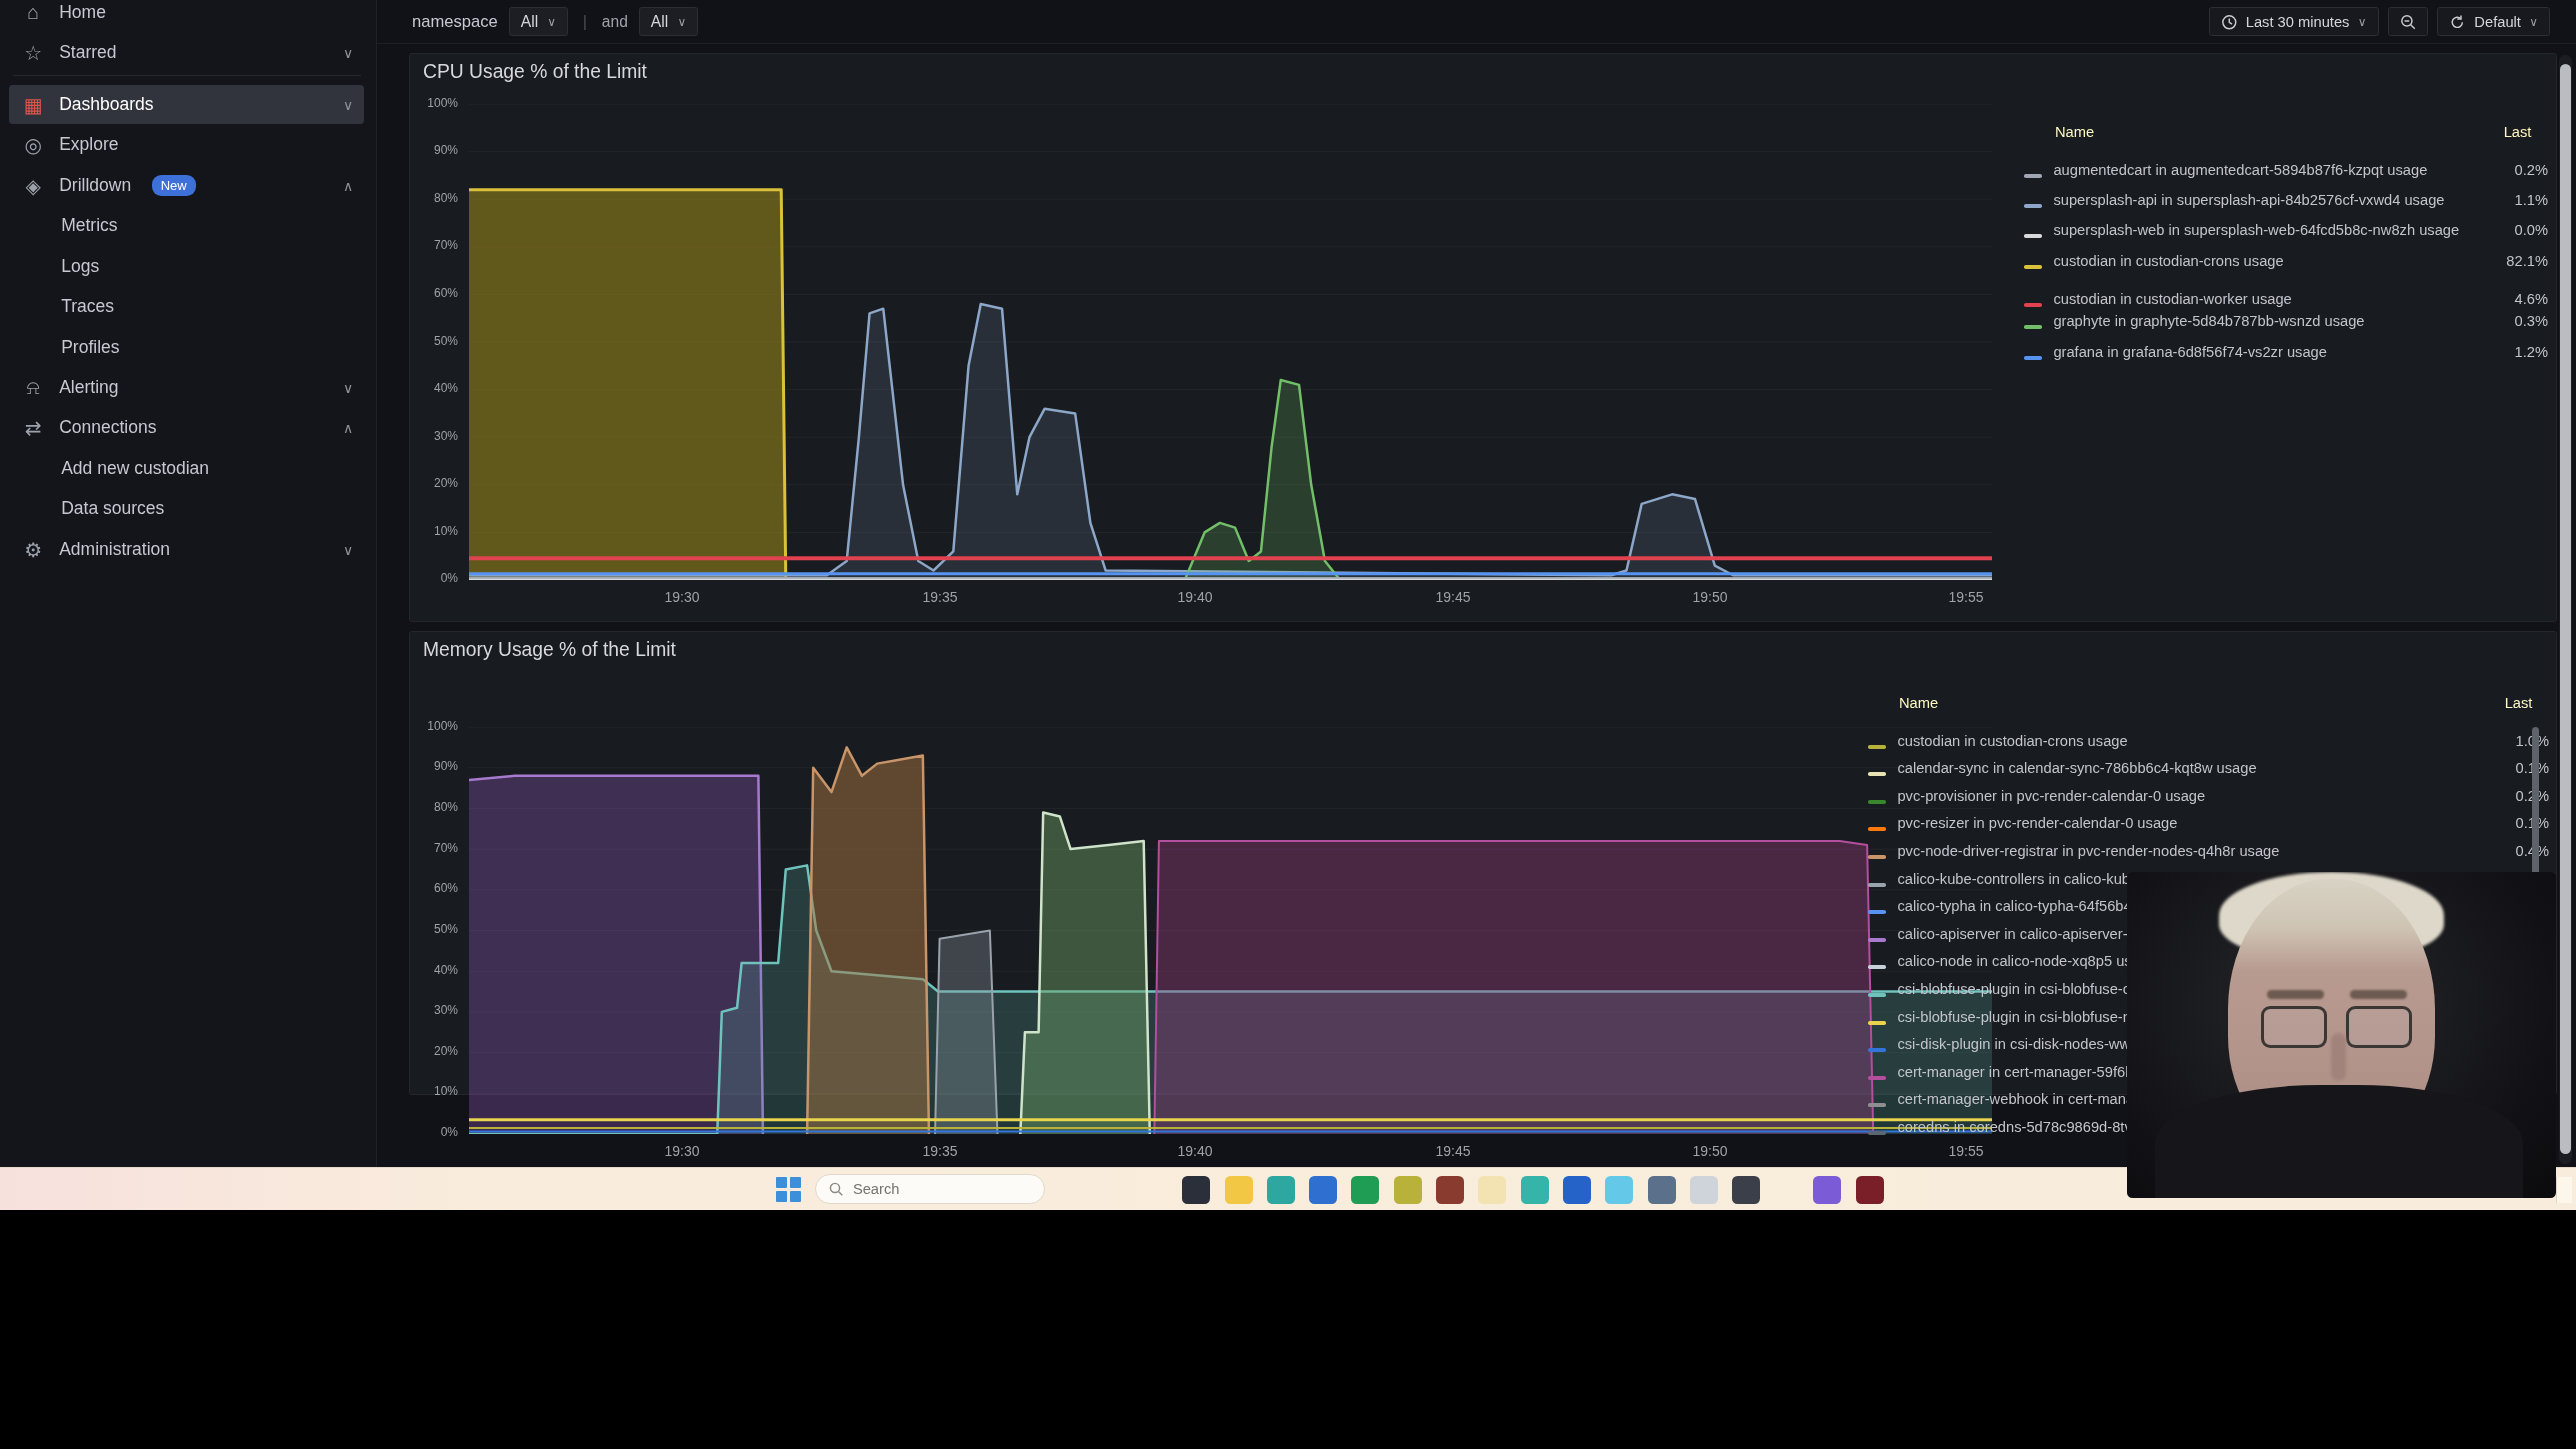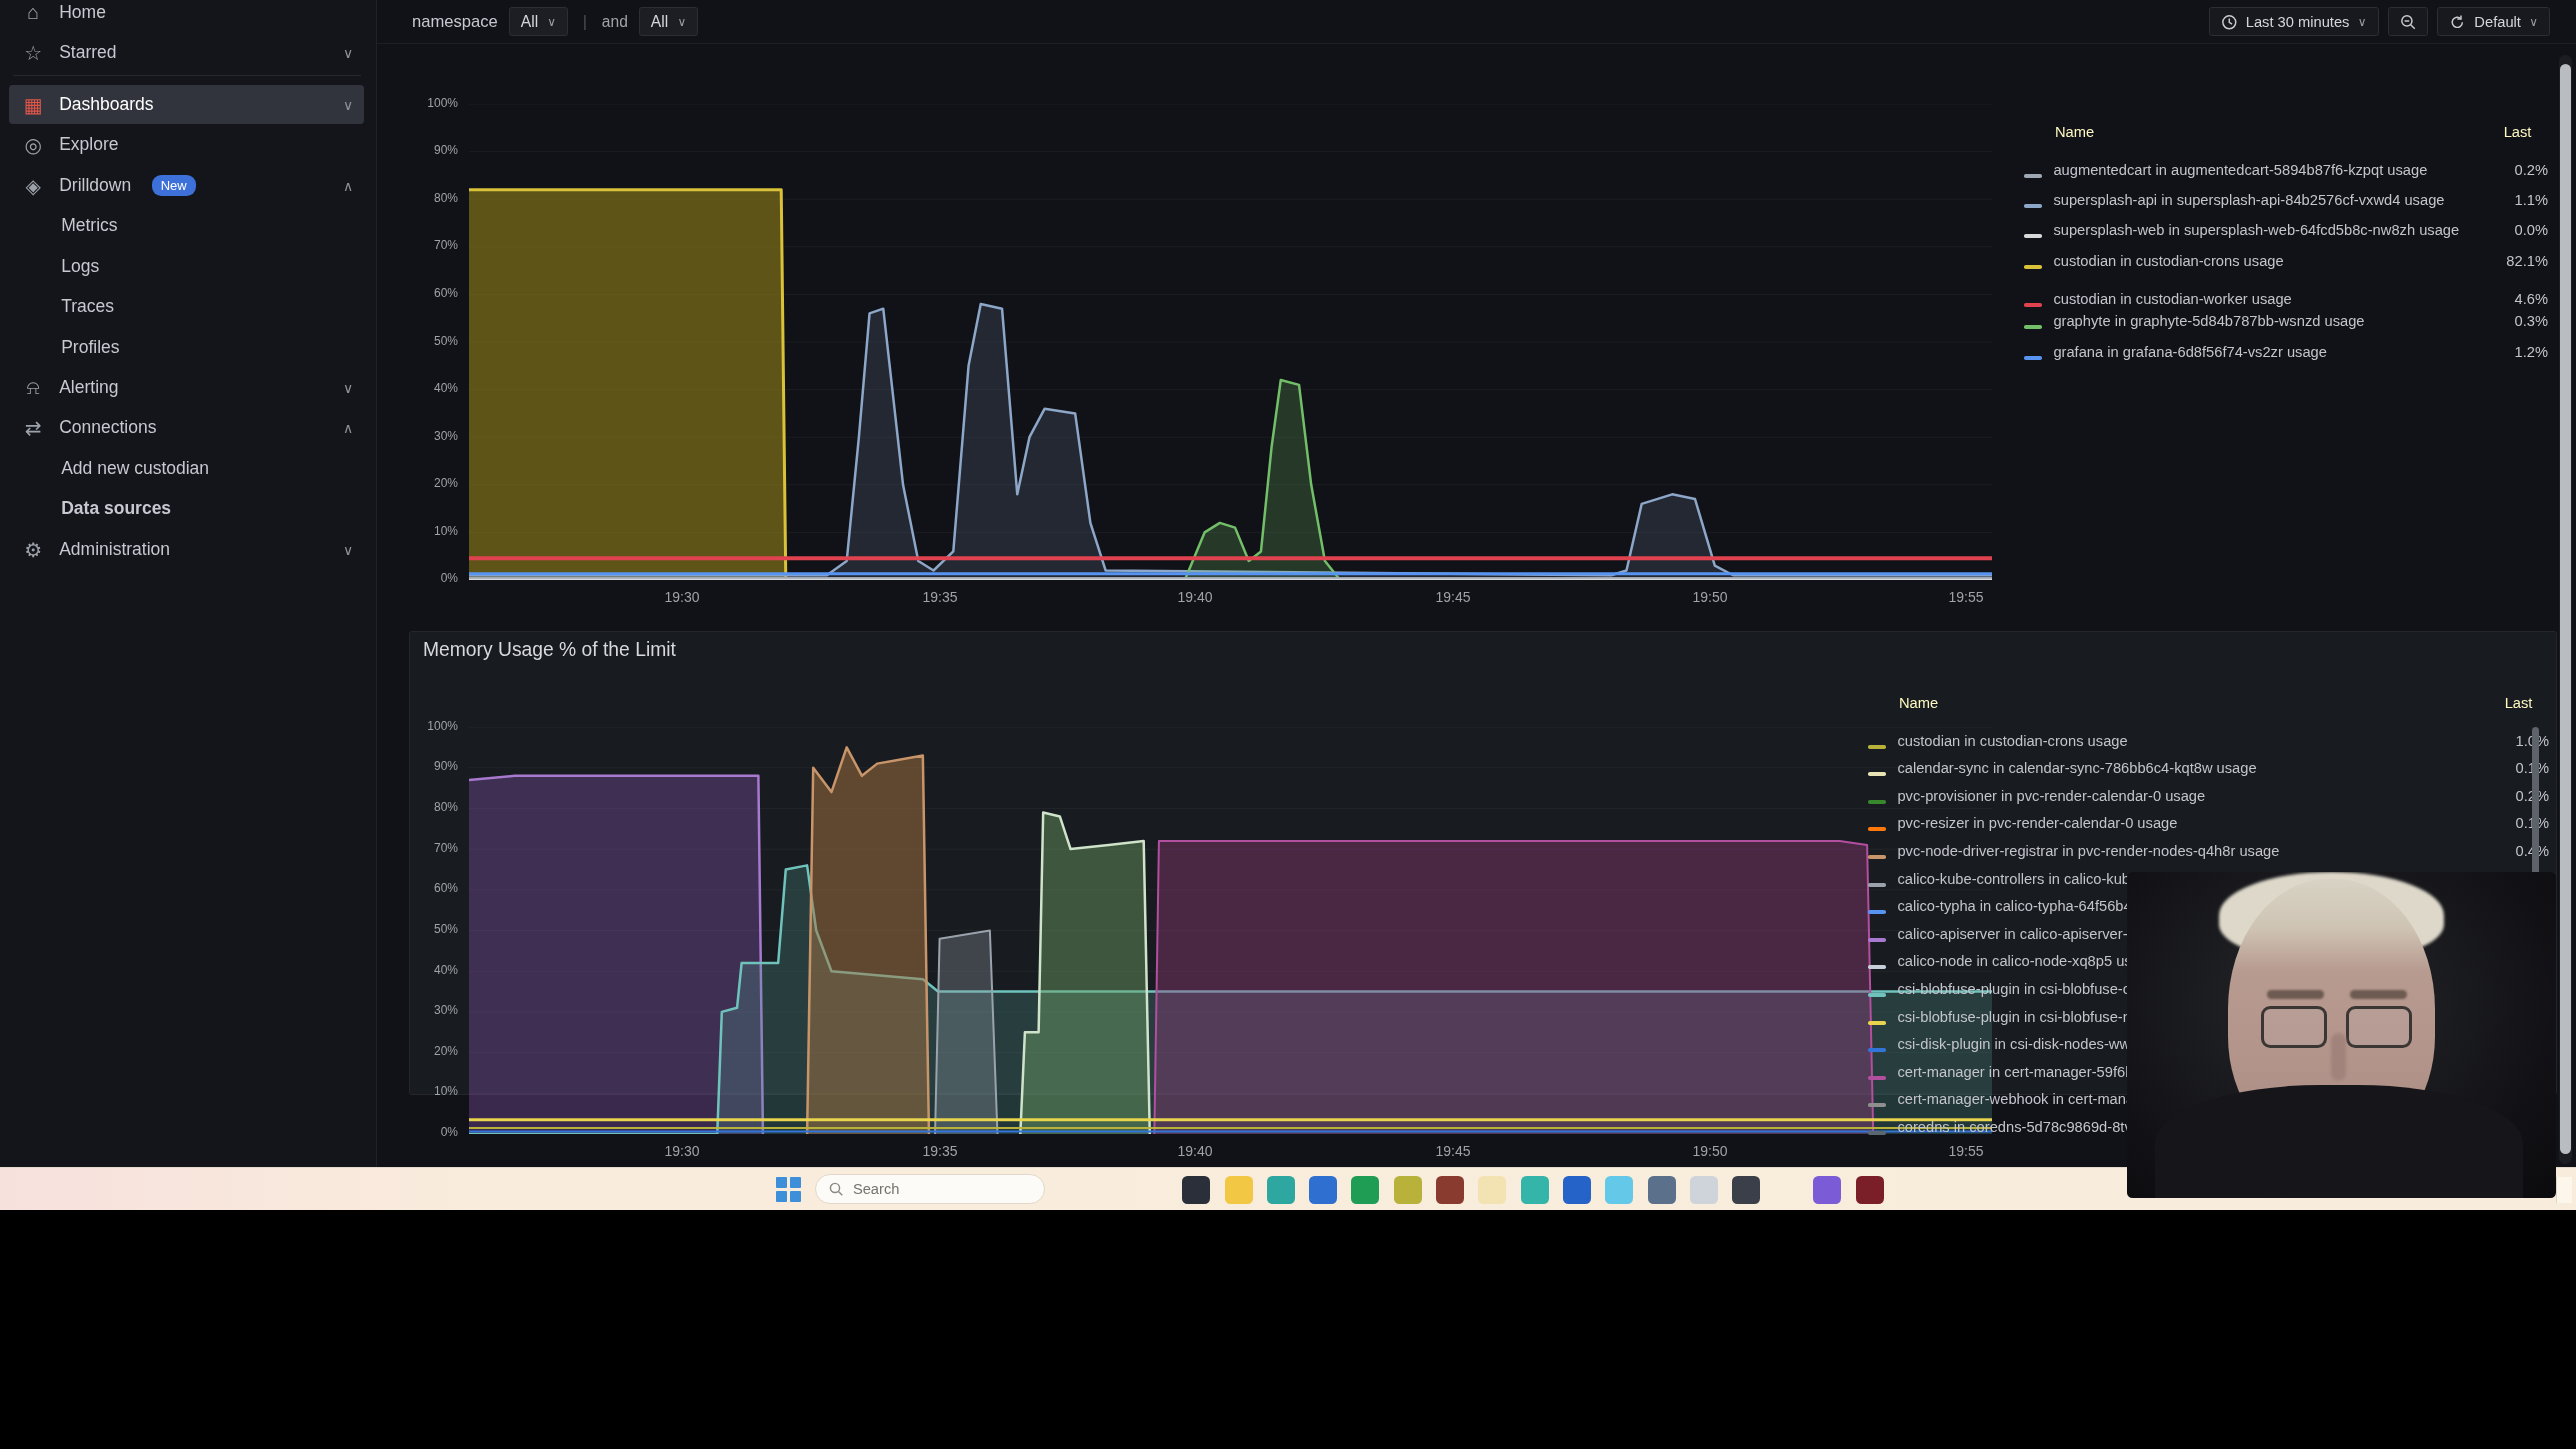--- a/index.html
+++ b/index.html
@@ -128,21 +128,21 @@
         <span class="nav-chevron">∨</span>
       </div>
       <div class="nav-item" style="top: 408px;">
         <span class="nav-icon">⇄</span>
         <span>Connections</span>
         <span class="nav-chevron">∧</span>
       </div>
       <div class="nav-item nav-indent" style="top: 449px;">
         <span>Add new custodian</span>
       </div>
-      <div class="nav-item nav-indent" style="top: 489px; font-weight: bold;">
+      <div class="nav-item nav-indent" style="top: 489px;">
         <span>Data sources</span>
       </div>
       <div class="nav-item" style="top: 530px;">
         <span class="nav-icon">⚙</span>
         <span>Administration</span>
         <span class="nav-chevron">∨</span>
       </div>
     </nav>
 
   <div id="topbar">
@@ -177,20 +177,23 @@
         <svg width="16.6" height="16.6" viewBox="0 0 18 18">
             <path d="M14.5 9a5.5 5.5 0 1 1-1.6-3.9" fill="none" stroke="#c9cad1" stroke-width="1.6"></path>
             <path d="M13 1.5v4h-4" fill="none" stroke="#c9cad1" stroke-width="1.6"></path>
           </svg>
         <span>Default</span>
         <span class="chev">∨</span>
       </div>
     </div>
   </div>
 
+  <section class="panel" style="left:409px; top:53px; width:2148px; height:569px;">
+    <div class="panel-title">CPU Usage % of the Limit</div>
+  </section>
   <div class="plot" id="plot-cpu" style="left:469px; top:104px; width:1523px; height:476px;">
       <svg viewBox="0 0 1000 440" preserveAspectRatio="none">
         <line x1="0" x2="1000" y1="0" y2="0" stroke="rgba(204,204,220,0.06)" stroke-width="1" vector-effect="non-scaling-stroke"></line>
         <line x1="0" x2="1000" y1="44" y2="44" stroke="rgba(204,204,220,0.06)" stroke-width="1" vector-effect="non-scaling-stroke"></line>
         <line x1="0" x2="1000" y1="88" y2="88" stroke="rgba(204,204,220,0.06)" stroke-width="1" vector-effect="non-scaling-stroke"></line>
         <line x1="0" x2="1000" y1="132" y2="132" stroke="rgba(204,204,220,0.06)" stroke-width="1" vector-effect="non-scaling-stroke"></line>
         <line x1="0" x2="1000" y1="176" y2="176" stroke="rgba(204,204,220,0.06)" stroke-width="1" vector-effect="non-scaling-stroke"></line>
         <line x1="0" x2="1000" y1="220" y2="220" stroke="rgba(204,204,220,0.06)" stroke-width="1" vector-effect="non-scaling-stroke"></line>
         <line x1="0" x2="1000" y1="264" y2="264" stroke="rgba(204,204,220,0.06)" stroke-width="1" vector-effect="non-scaling-stroke"></line>
         <line x1="0" x2="1000" y1="308" y2="308" stroke="rgba(204,204,220,0.06)" stroke-width="1" vector-effect="non-scaling-stroke"></line>

